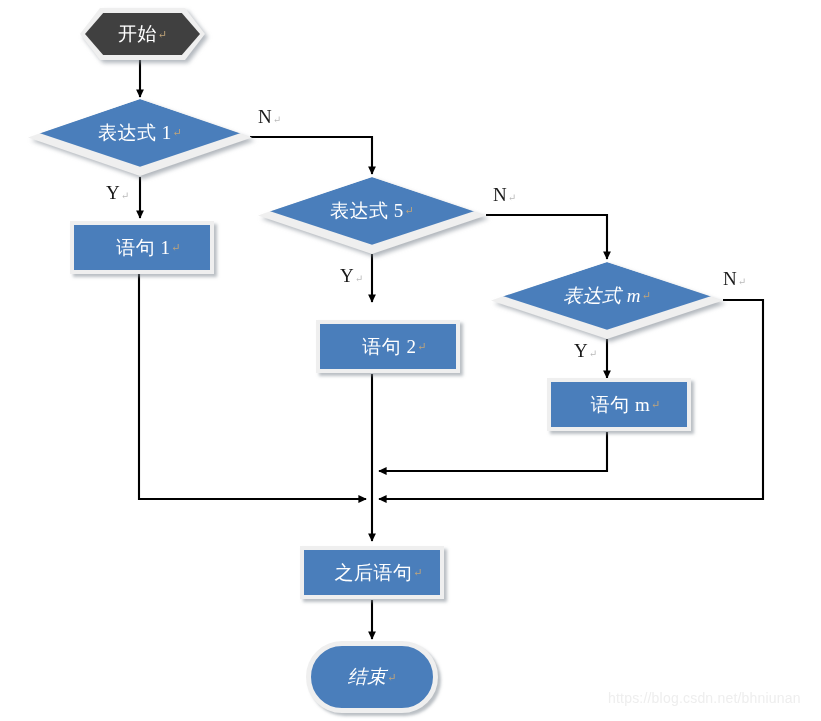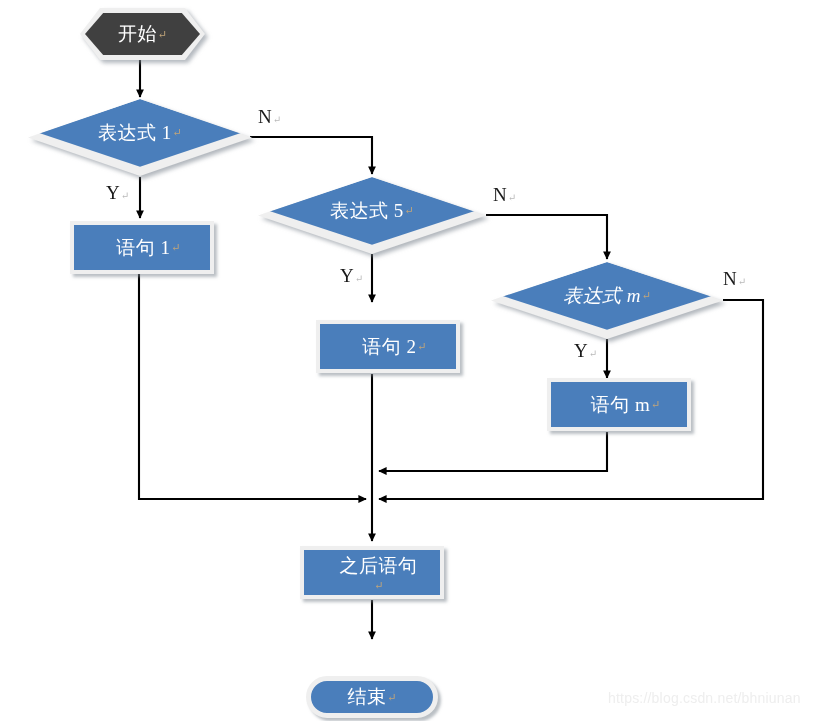--- a/index.html
+++ b/index.html
@@ -220,26 +220,26 @@
           <span class="cr">↵</span>
       </div>
     </div>
   </div>
 
   <div class="node proc" style="left:535px; top:378px; width:144px; height:53px;margin-left:12px;">
     <span class="label">语句 m</span>
       <span class="cr">↵</span>
   </div>
 
-  <div class="node proc" style="left:300px; top:546px; width:144px; height:53px;flex-direction:column;">
+  <div class="node proc" style="left:300px; top:546px; width:144px; height:53px;">
     <span class="label">之后语句</span>
       <span class="cr">↵</span>
   </div>
 
-  <div class="node stadium" style="left:306px; top:676px; width:132px; height:42px;">
+  <div class="node stadium" style="left:306px; top:641px; width:132px; height:72px;font-style:italic;">
     <span class="label">结束</span>
       <span class="cr">↵</span>
   </div>
 
   <div class="edge-label" style="left:258px; top:106px;">
     <span>N</span><span class="cr">↵</span>
   </div>
 
   <div class="edge-label" style="left:106px; top:182px;">
     <span>Y</span><span class="cr">↵</span>

